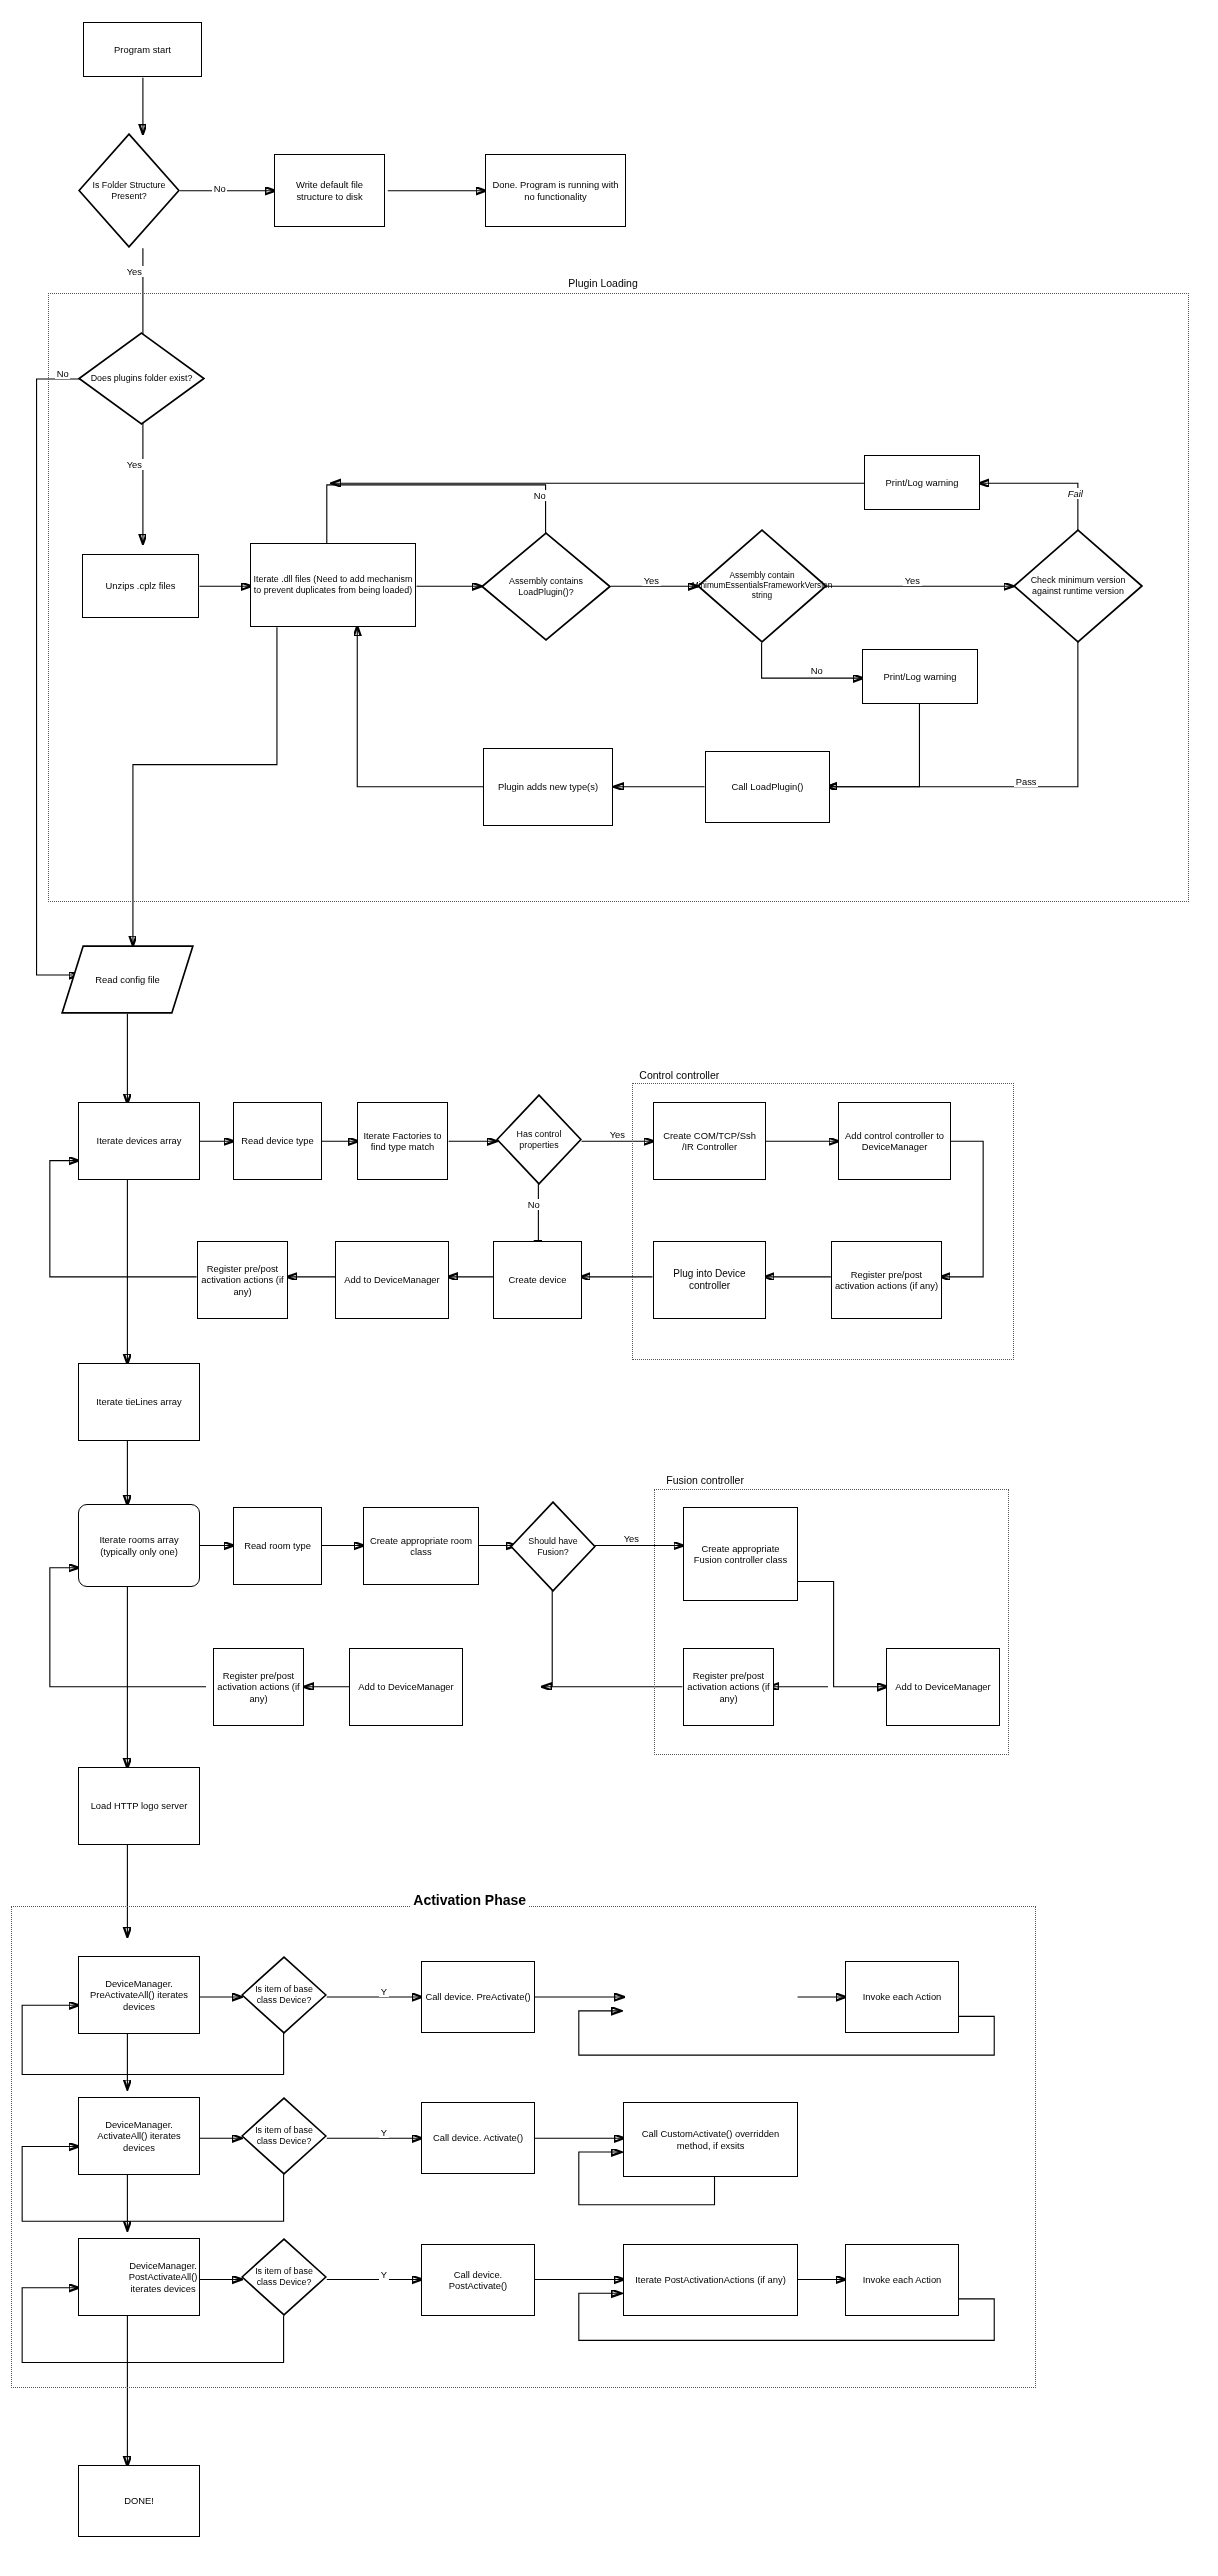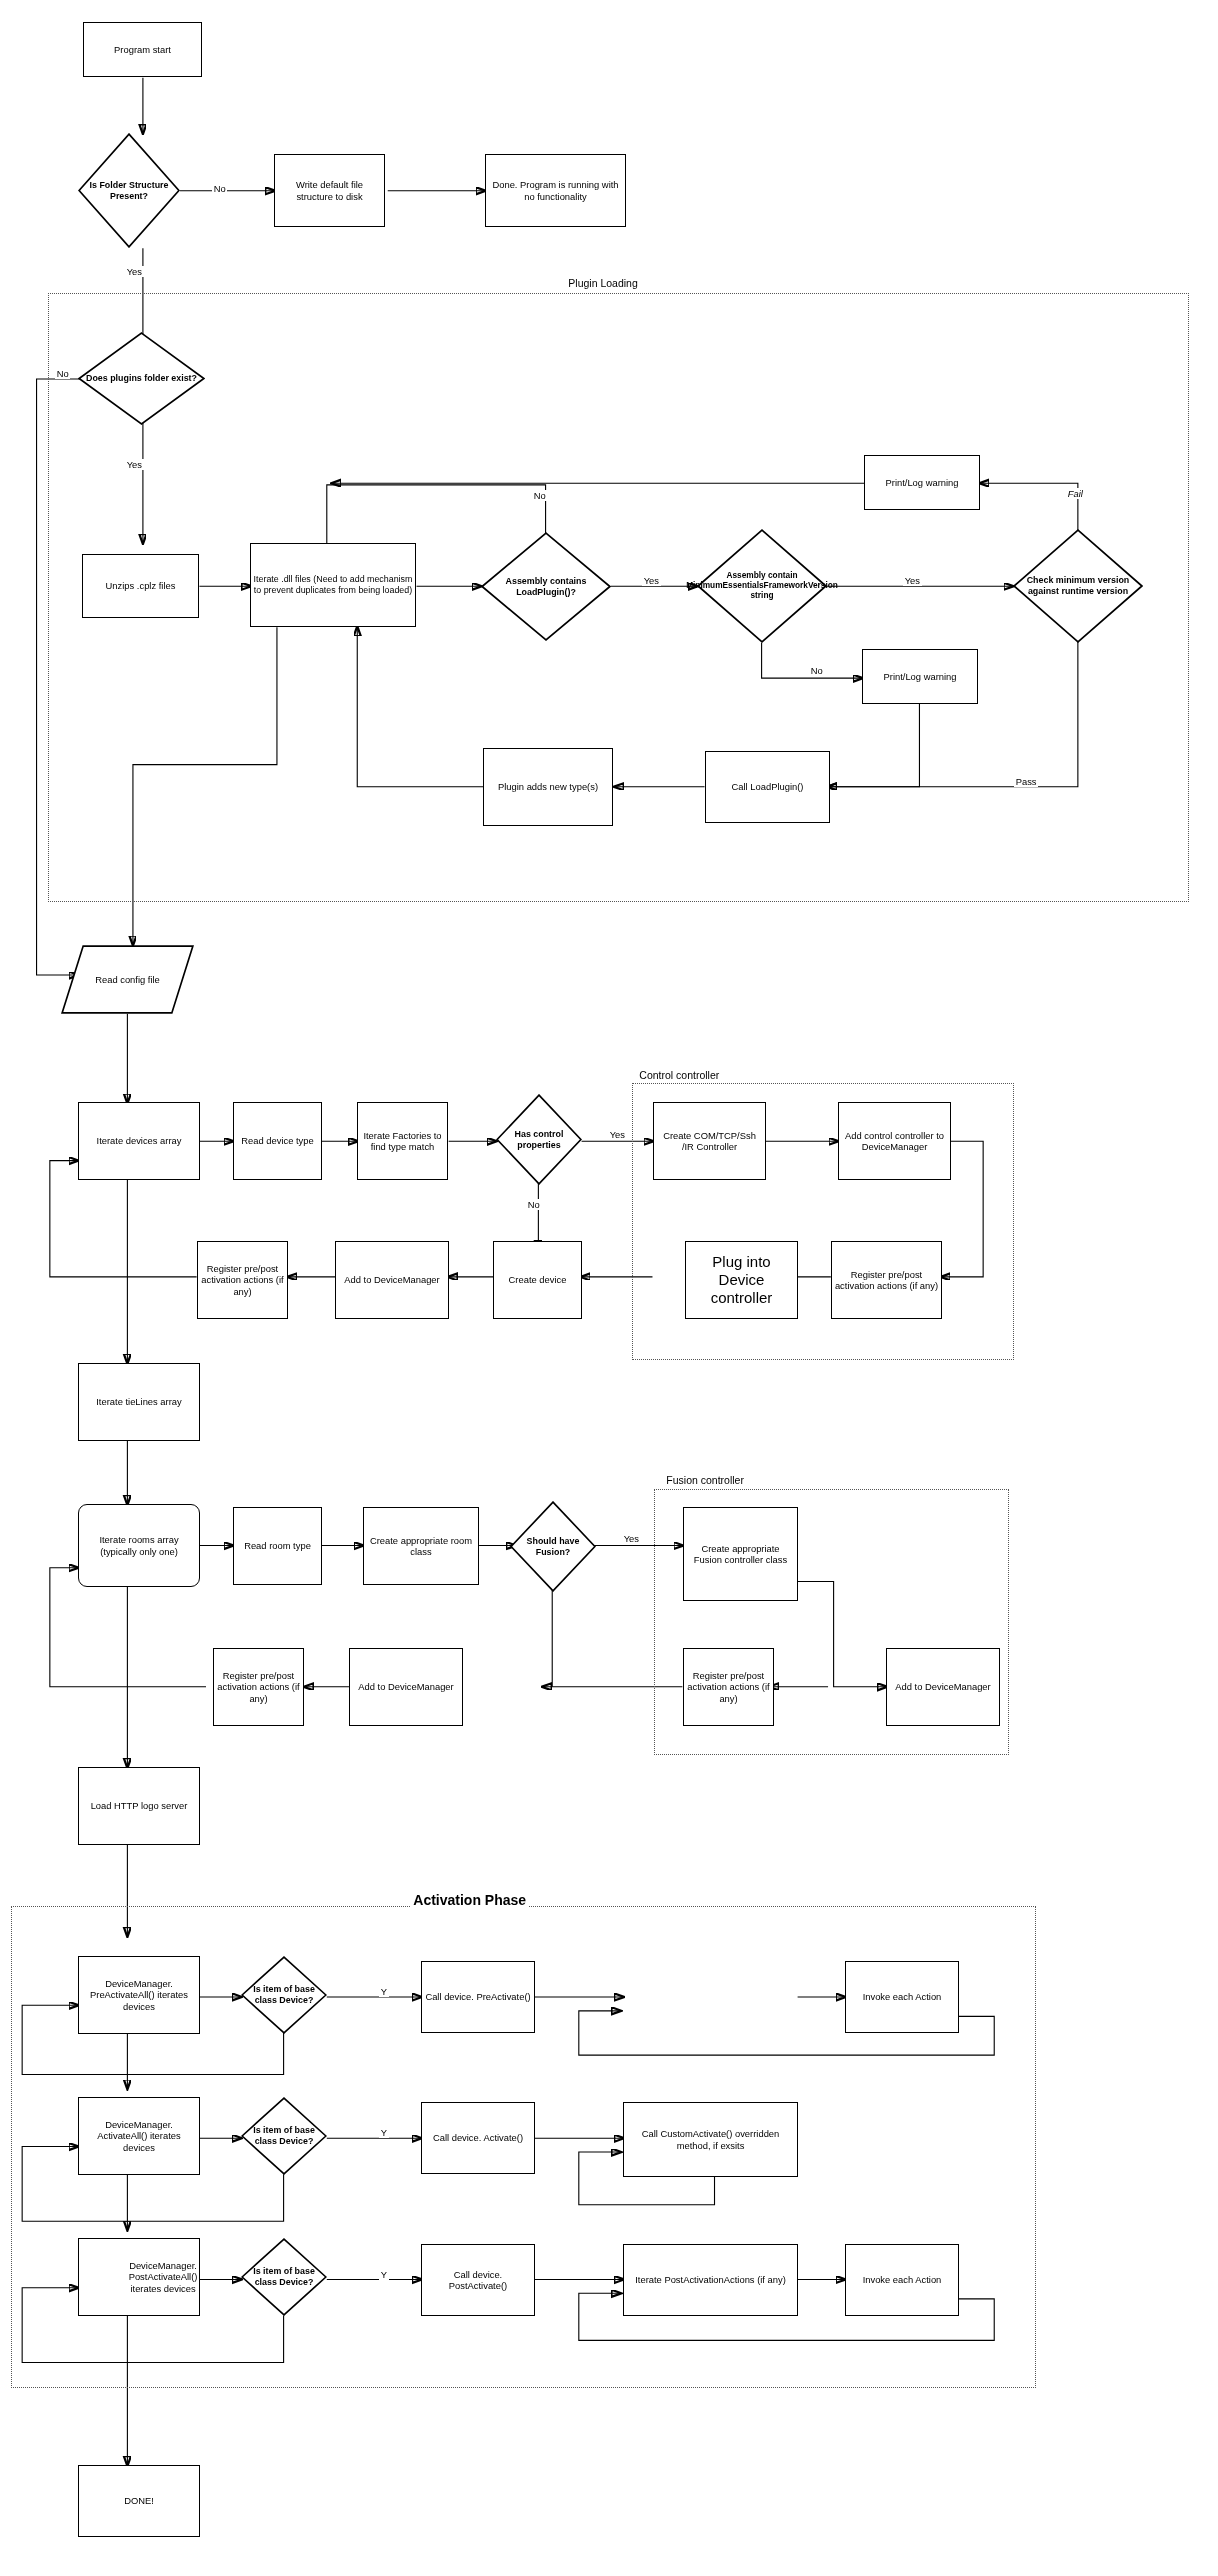--- a/index.html
+++ b/index.html
@@ -2,21 +2,21 @@
 <html style="font-size:8.9px"><head>
 <meta charset="utf-8">
 <style>
   html,body{margin:0;padding:0;background:#ffffff;}
   body{font-family:"Liberation Sans", sans-serif;color:#000;}
   #canvas{position:relative;width:1218px;height:2576px;background:#fff;overflow:hidden;}
 
   .node{position:absolute;box-sizing:border-box;display:flex;align-items:center;justify-content:center;text-align:center;background:#ffffff;border:1.1px solid #000;color:#000;line-height:1.22;}
   .node span{display:block;padding:1.1px 2.2px;}
 
-  .diamond{position:absolute;box-sizing:border-box;display:flex;align-items:center;justify-content:center;text-align:center;font-weight:bold;}
+  .diamond{position:absolute;box-sizing:border-box;display:flex;align-items:center;justify-content:center;text-align:center;}
   .diamond .dshape{position:absolute;left:0;top:0;width:100%;height:100%;}
   .diamond .dtext{position:relative;z-index:2;padding:0 5.5px;line-height:1.2;}
 
   .para{position:absolute;box-sizing:border-box;display:flex;align-items:center;justify-content:center;text-align:center;}
   .para .pshape{position:absolute;left:0;top:0;width:100%;height:100%;}
   .para .ptext{position:relative;z-index:2;line-height:1.2;}
 
   .group{position:absolute;box-sizing:border-box;border:1.1px dotted #555;background:transparent;}
   .grouptitle{position:absolute;background:#fff;padding:0 3.3px;color:#000;white-space:nowrap;}
 
@@ -276,21 +276,21 @@
 
   <div class="node" style="left:653px;top:1102px;width:113px;height:78px;font-size:9.4px;">
       <span>Create COM/TCP/Ssh /IR Controller</span>
     </div>
   <div class="node" style="left:838px;top:1102px;width:113px;height:78px;font-size:9.4px;">
       <span>Add control controller to DeviceManager</span>
     </div>
   <div class="node" style="left:831px;top:1241px;width:111px;height:78px;font-size:9.4px;">
       <span>Register pre/post activation actions (if any)</span>
     </div>
-  <div class="node" style="left:653px;top:1241px;width:113px;height:78px;font-size:15px;margin-left:32px;">
+  <div class="node" style="left:653px;top:1241px;width:113px;height:78px;font-size:10px;">
       <span>Plug into Device controller</span>
     </div>
   <div class="node" style="left:493px;top:1241px;width:89px;height:78px;font-size:9.4px;">
       <span>Create device</span>
     </div>
   <div class="node" style="left:335px;top:1241px;width:114px;height:78px;font-size:9.4px;">
       <span>Add to DeviceManager</span>
     </div>
   <div class="node" style="left:197px;top:1241px;width:91px;height:78px;font-size:9.4px;">
       <span>Register pre/post activation actions (if any)</span>

